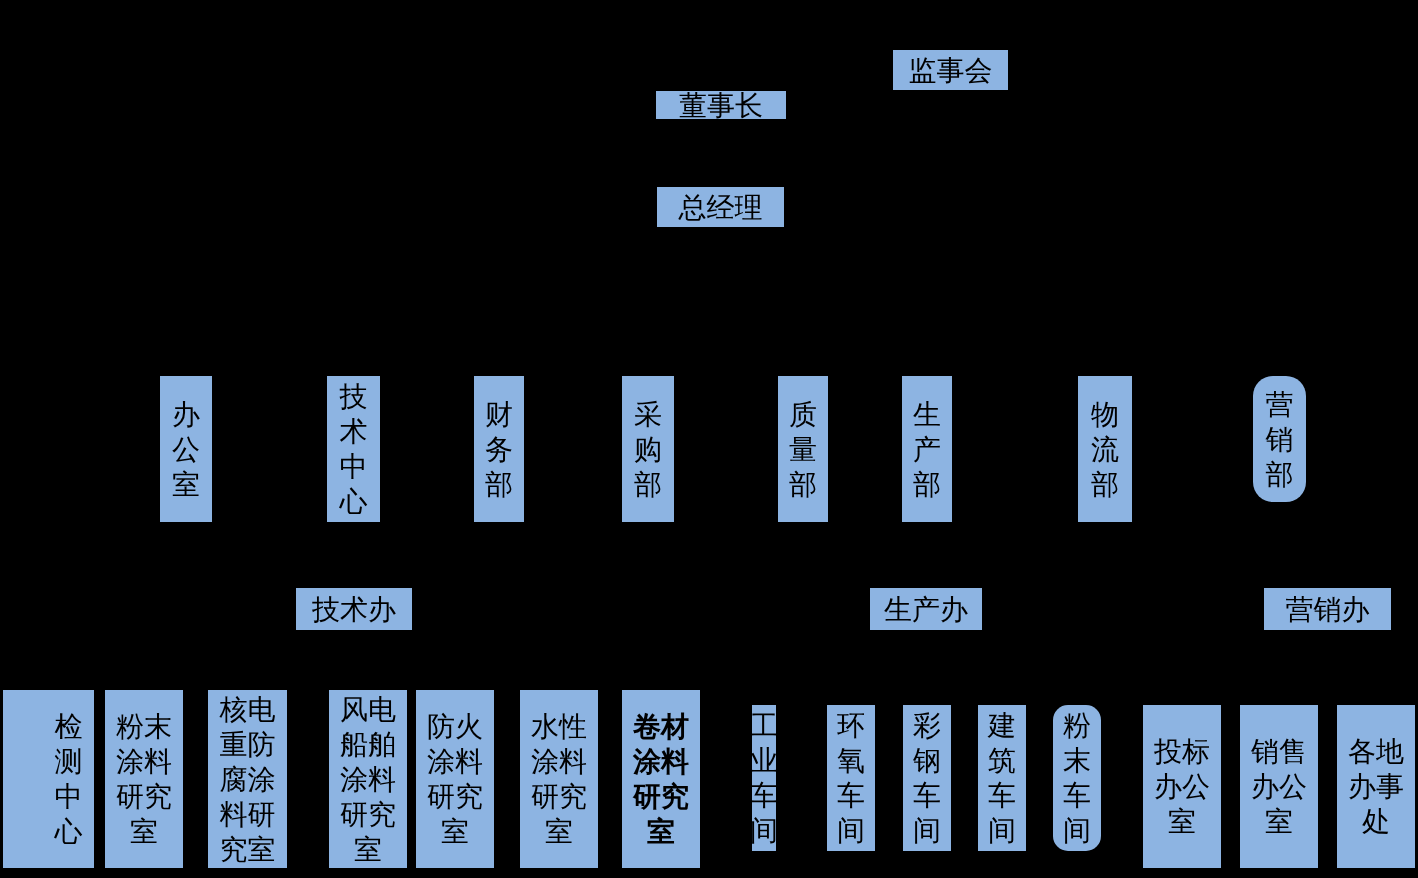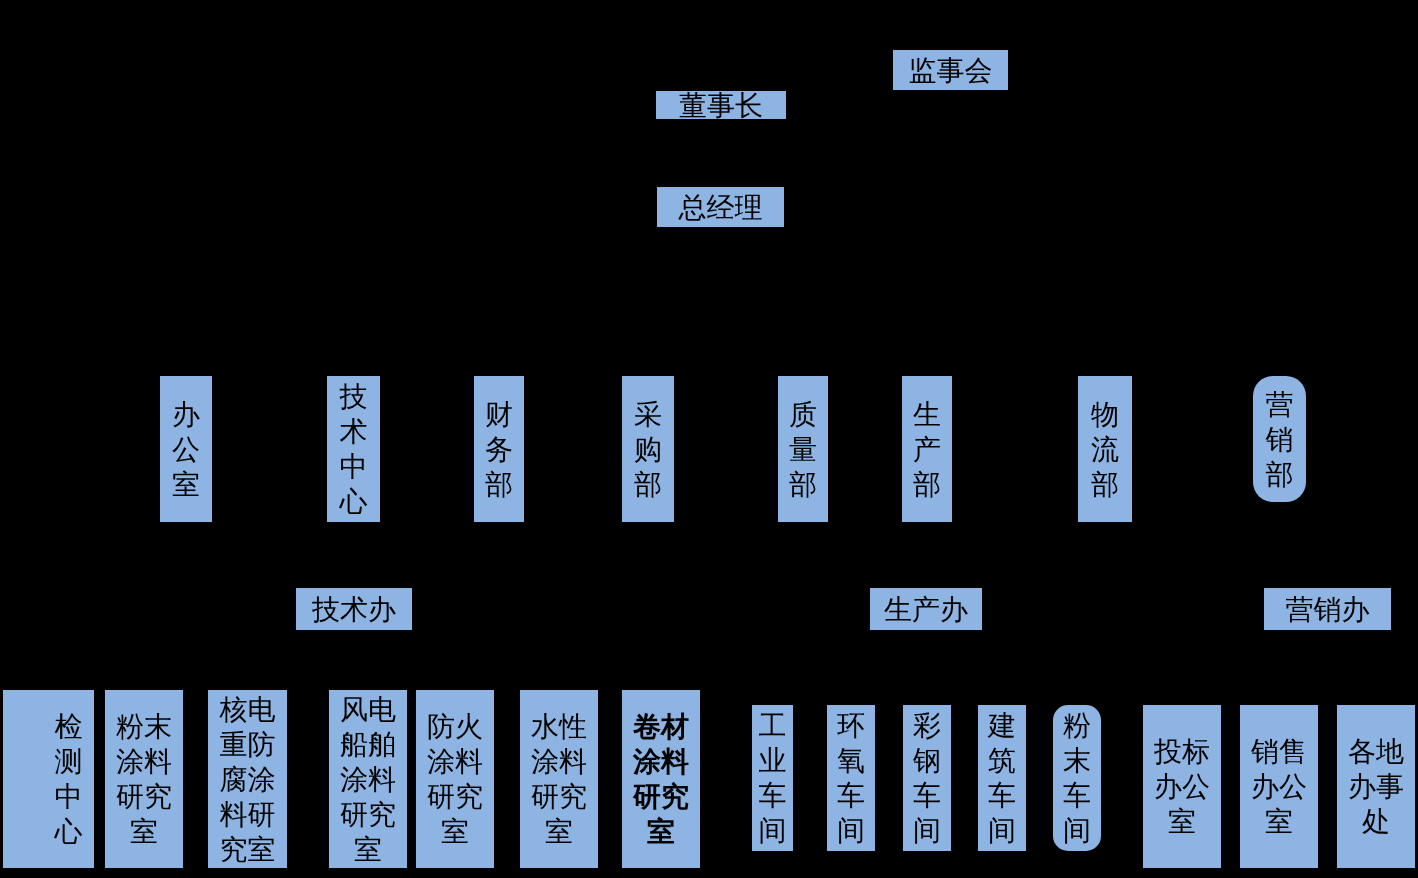--- a/index.html
+++ b/index.html
@@ -57,21 +57,21 @@
   <div class="node" style="left:1264px; top:588px; width:127px; height:42px;">营销办</div>
 
   <div class="node" style="left:3px;   top:690px; width:91px; height:178px;padding-left:40px;">检测中心</div>
   <div class="node" style="left:105px; top:690px; width:78px; height:178px;">粉末涂料研究室</div>
   <div class="node" style="left:208px; top:690px; width:79px; height:178px;">核电重防腐涂料研究室</div>
   <div class="node" style="left:296px; top:690px; width:78px; height:178px;margin-left:33px;">风电船舶涂料研究室</div>
   <div class="node" style="left:416px; top:690px; width:78px; height:178px;">防火涂料研究室</div>
   <div class="node" style="left:520px; top:690px; width:78px; height:178px;">水性涂料研究室</div>
   <div class="node" style="left:622px; top:690px; width:78px; height:178px;font-weight:bold;">卷材涂料研究室</div>
 
-  <div class="node" style="left:752px;  top:705px; width:41px; height:146px;">工业车间</div>
+  <div class="node" style="left:752px;  top:705px; width:24px; height:146px;">工业车间</div>
   <div class="node" style="left:827px;  top:705px; width:48px; height:146px;">环氧车间</div>
   <div class="node" style="left:903px;  top:705px; width:48px; height:146px;">彩钢车间</div>
   <div class="node" style="left:978px;  top:705px; width:48px; height:146px;">建筑车间</div>
   <div class="node" style="left:1053px; top:705px; width:48px; height:146px;border-radius:15px;">粉末车间</div>
 
   <div class="node" style="left:1143px; top:705px; width:78px; height:163px;">投标办公室</div>
   <div class="node" style="left:1240px; top:705px; width:78px; height:163px;">销售办公室</div>
   <div class="node" style="left:1337px; top:705px; width:78px; height:163px;">各地办事处</div>
 
 </div>

